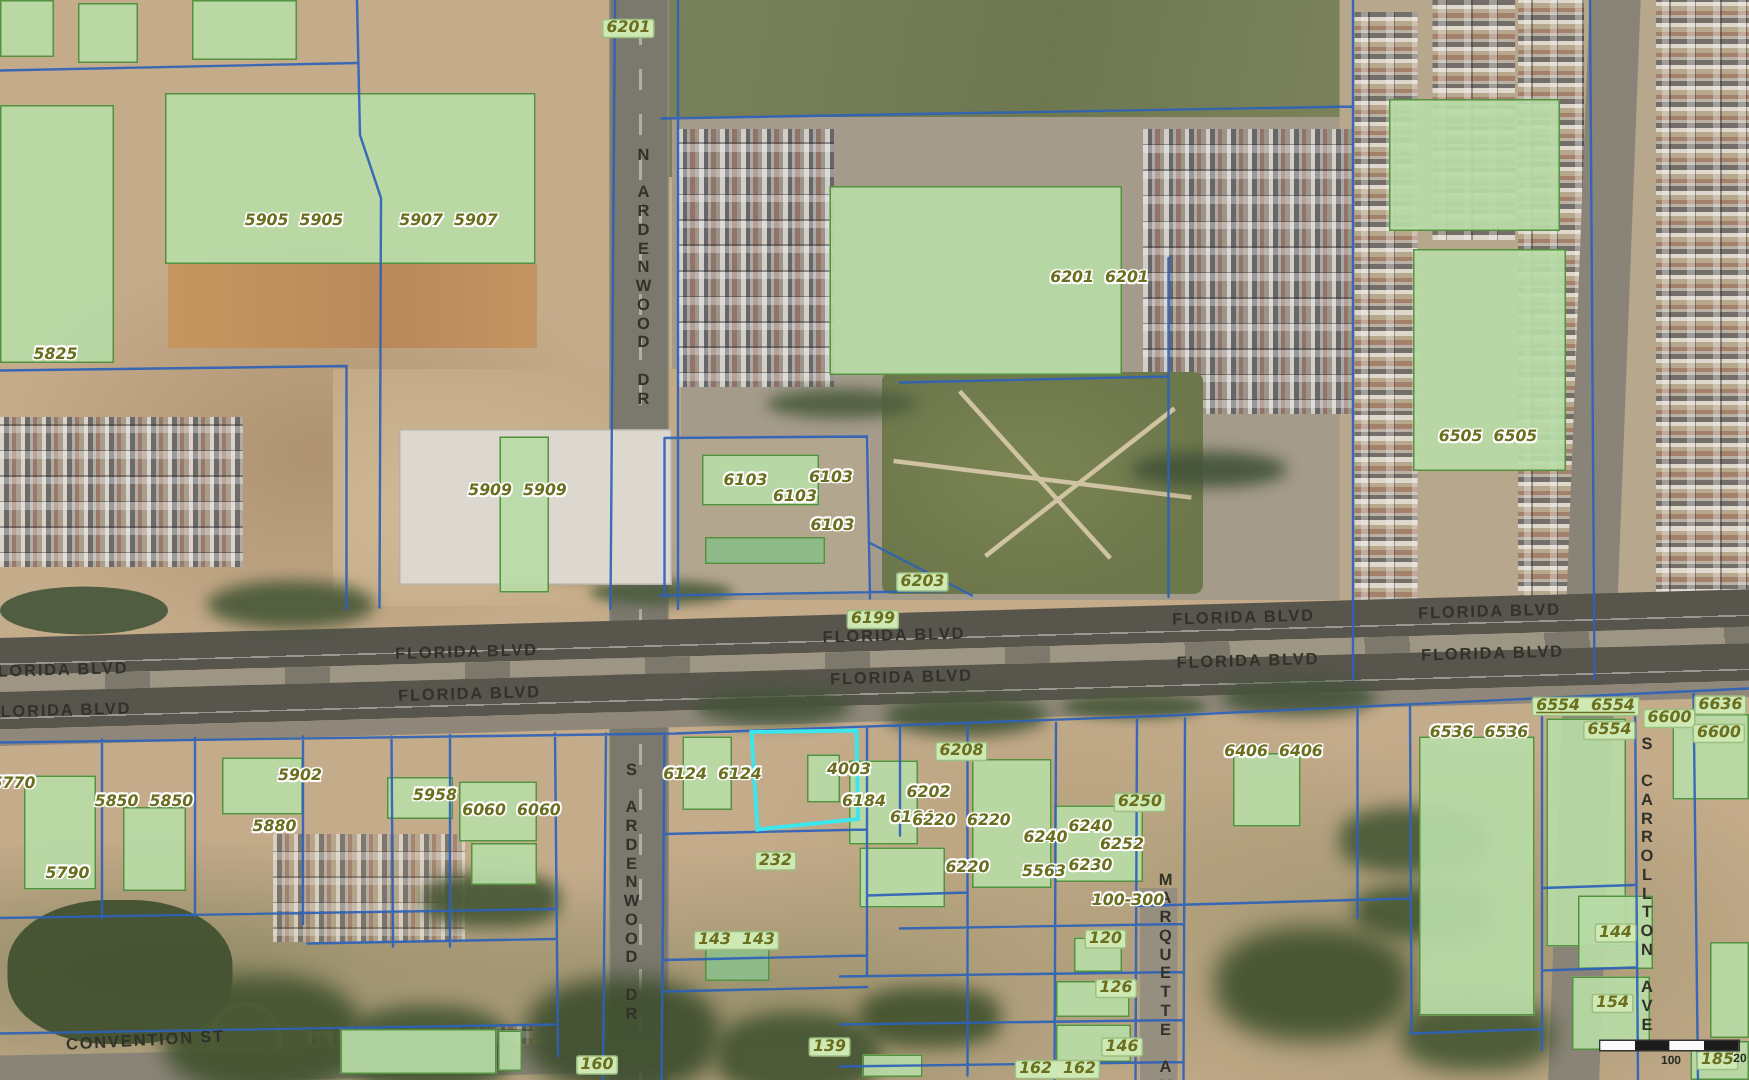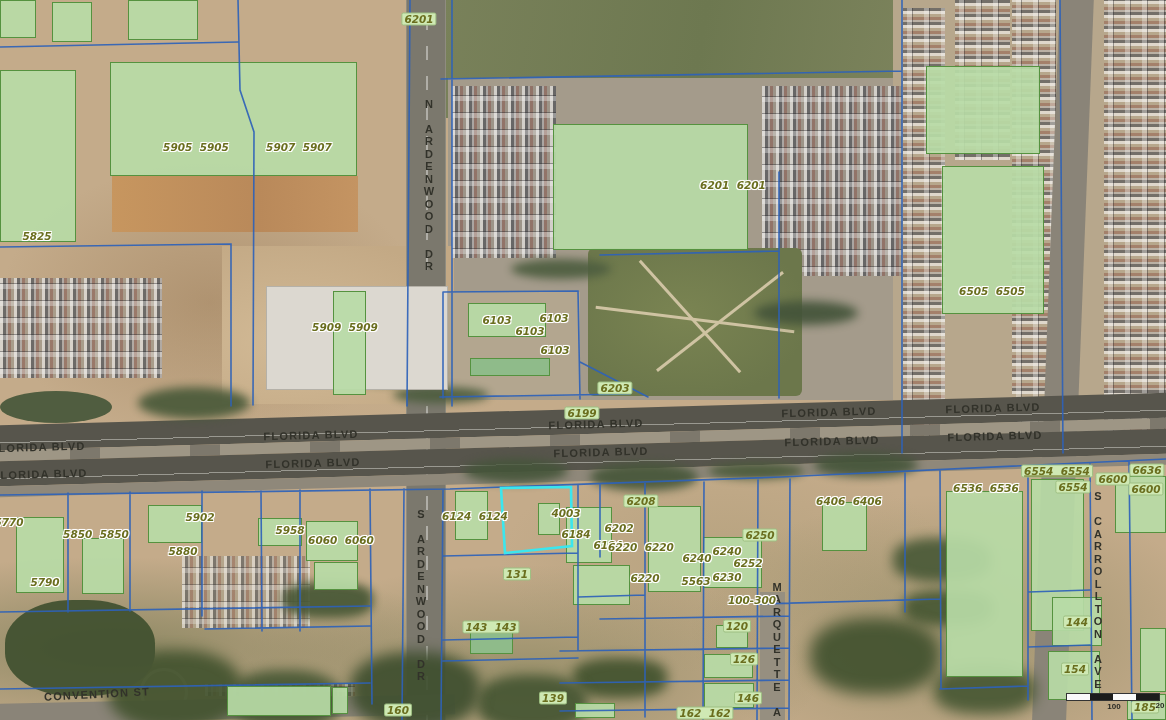--- a/index.html
+++ b/index.html
@@ -214,21 +214,21 @@
       <span class="plabel boxed" style="left: 641px; top: 501px;">6208</span>
       <span class="plabel" style="left: 641px; top: 547px;">6220  6220</span>
       <span class="plabel" style="left: 697px; top: 558px;">6240</span>
       <span class="plabel" style="left: 727px; top: 551px;">6240</span>
       <span class="plabel boxed" style="left: 760px; top: 535px;">6250</span>
       <span class="plabel" style="left: 748px; top: 563px;">6252</span>
       <span class="plabel" style="left: 696px; top: 581px;">5563</span>
       <span class="plabel" style="left: 727px; top: 577px;">6230</span>
       <span class="plabel" style="left: 645px; top: 578px;">6220</span>
       <span class="plabel" style="left: 752px; top: 600px;">100-300</span>
-      <span class="plabel boxed" style="left: 517px; top: 574px;">131</span>
+      <span class="plabel boxed" style="left: 517px; top: 574px;">232</span>
       <span class="plabel boxed" style="left: 491px; top: 627px;">143  143</span>
       <span class="plabel boxed" style="left: 737px; top: 626px;">120</span>
       <span class="plabel boxed" style="left: 744px; top: 659px;">126</span>
       <span class="plabel boxed" style="left: 748px; top: 688px; margin-top: 10px;">146</span>
       <span class="plabel boxed" style="left: 705px; top: 713px;">162  162</span>
       <span class="plabel boxed" style="left: 553px; top: 698px;">139</span>
       <span class="plabel boxed" style="left: 398px; top: 710px;">160</span>
       <span class="plabel boxed" style="left: 1077px; top: 622px;">144</span>
       <span class="plabel boxed" style="left: 1075px; top: 669px;">154</span>
       <span class="plabel boxed" style="left: 1145px; top: 707px;">185</span>

